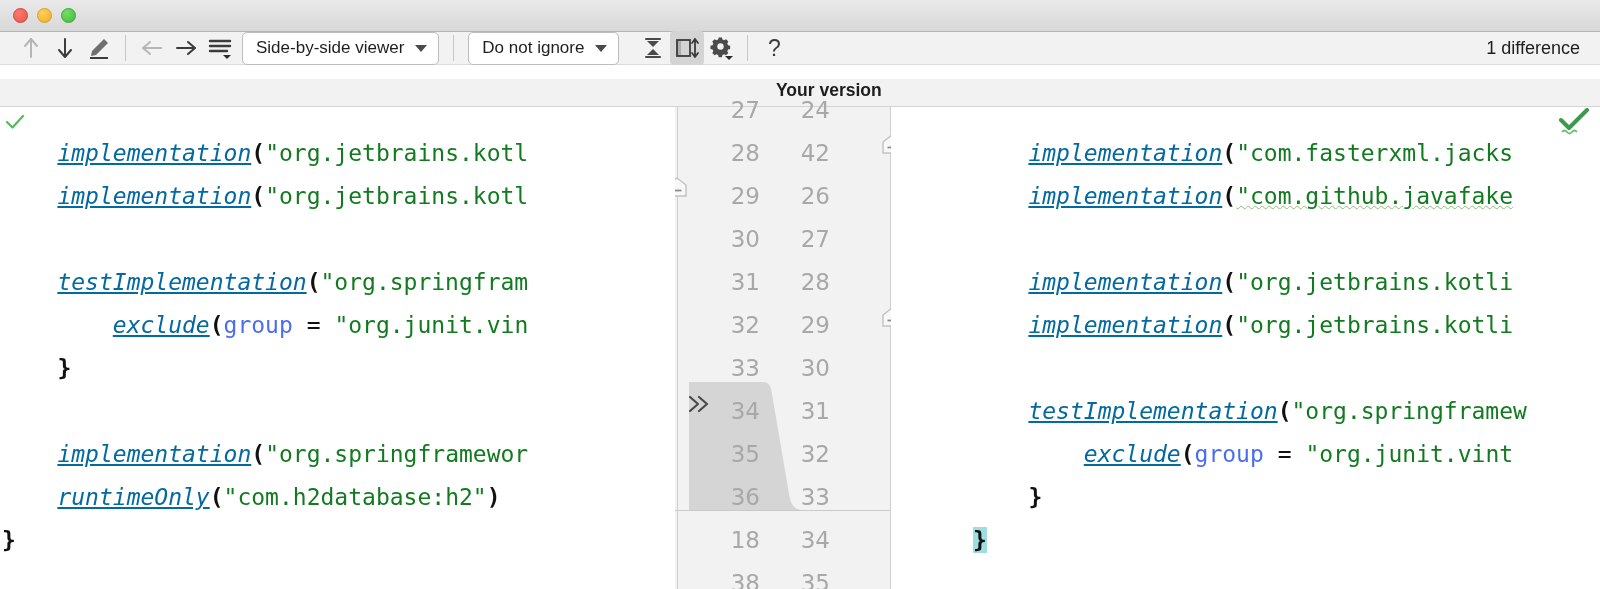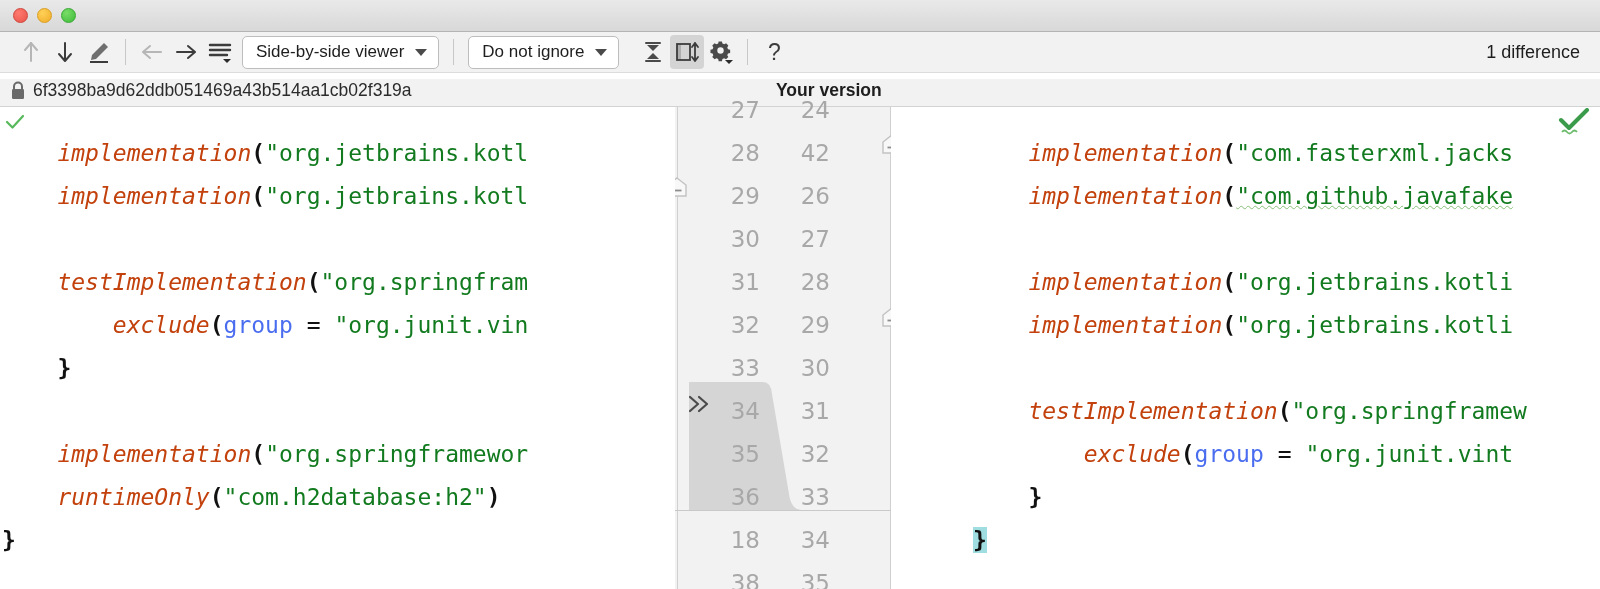--- a/index.html
+++ b/index.html
@@ -22,21 +22,21 @@
   .light.red    { background: radial-gradient(circle at 35% 30%, #ff7a6f, #e8544a); border: 1px solid #cf4339; }
   .light.yellow { background: radial-gradient(circle at 35% 30%, #ffd158, #f0ac28); border: 1px solid #d99d20; }
   .light.green  { background: radial-gradient(circle at 35% 30%, #78dd68, #3fbb3a); border: 1px solid #36a832; }
   .titlebar-title {
     position: absolute; left: 0; right: 0; text-align: center;
     font-size: 19px; color: #2a2a2a; letter-spacing: .1px;
   }
 
   
   .toolbar {
-    position: absolute; left: 0; top: 32px; width: 1600px; height: 41px;
+    position: absolute; left: 0; top: 32px; width: 1600px; height: 33px;
     background: #f2f2f2; border-bottom: 1px solid #dcdcdc;
     display: flex; align-items: center; padding: 0 14px;
   }
   .tb-icon {
     width: 34px; height: 34px; display: flex; align-items: center; justify-content: center;
     border-radius: 4px; position: relative; flex: 0 0 auto;
   }
   .tb-icon svg { display: block; }
   .tb-icon.pressed { background: #d4d4d4; }
   .tb-sep { width: 1px; height: 26px; background: #c7c7c7; margin: 0 9px; flex: 0 0 auto; }
@@ -80,21 +80,21 @@
 
   .code {
     position: absolute; top: 0; left: 0;
     font-family: "DejaVu Sans Mono", monospace;
     font-size: 23px; line-height: 43px; white-space: pre;
   }
   .pane-left .code  { left: 0; padding-left: 2px; }
   .pane-right .code { left: 0; padding-left: 2px; }
 
   .ln { font-style: italic; }
-  .fn   { color: #c2410c; }
+  .fn   { color: #0369a1; text-decoration: underline; }
   .str  { color: #127a1f; }
   .punct{ color: #111111; font-style: normal; font-weight: bold; }
   .kw   { color: #4a6df0; }
   .op   { color: #111111; }
   .brace{ color: #111111; font-style: normal; font-weight: bold; }
   .squiggle { text-decoration: underline; text-decoration-style: wavy; text-decoration-color: #88c07a; text-decoration-thickness: 1px; }
   .cursorsel { background: #9fdde0; }
 
   
   .diff-left {
@@ -224,27 +224,20 @@
   <div class="tb-icon">
     <span class="qmark">?</span>
   </div>
 
   <div class="tb-spacer"></div>
 
   <div class="diffcount">1 difference</div>
 </div>
 
 <div class="verbar">
-  <div class="left">
-    <svg width="16" height="19" viewBox="0 0 16 19">
-      <path d="M4 8 V5.5 a4 4 0 0 1 8 0 V8" fill="none" stroke="#6a6a6a" stroke-width="2"></path>
-      <rect x="2" y="8" width="12" height="10" rx="1.2" fill="#6a6a6a"></rect>
-    </svg>
-    <span class="hash">6f3398ba9d62ddb051469a43b514aa1cb02f319a</span>
-  </div>
   <div class="right">
     <span class="yourver">Your version</span>
   </div>
 </div>
 
 <div class="editors">
 
   <div class="diff-left"></div>
 
   <div class="gutter"></div>

